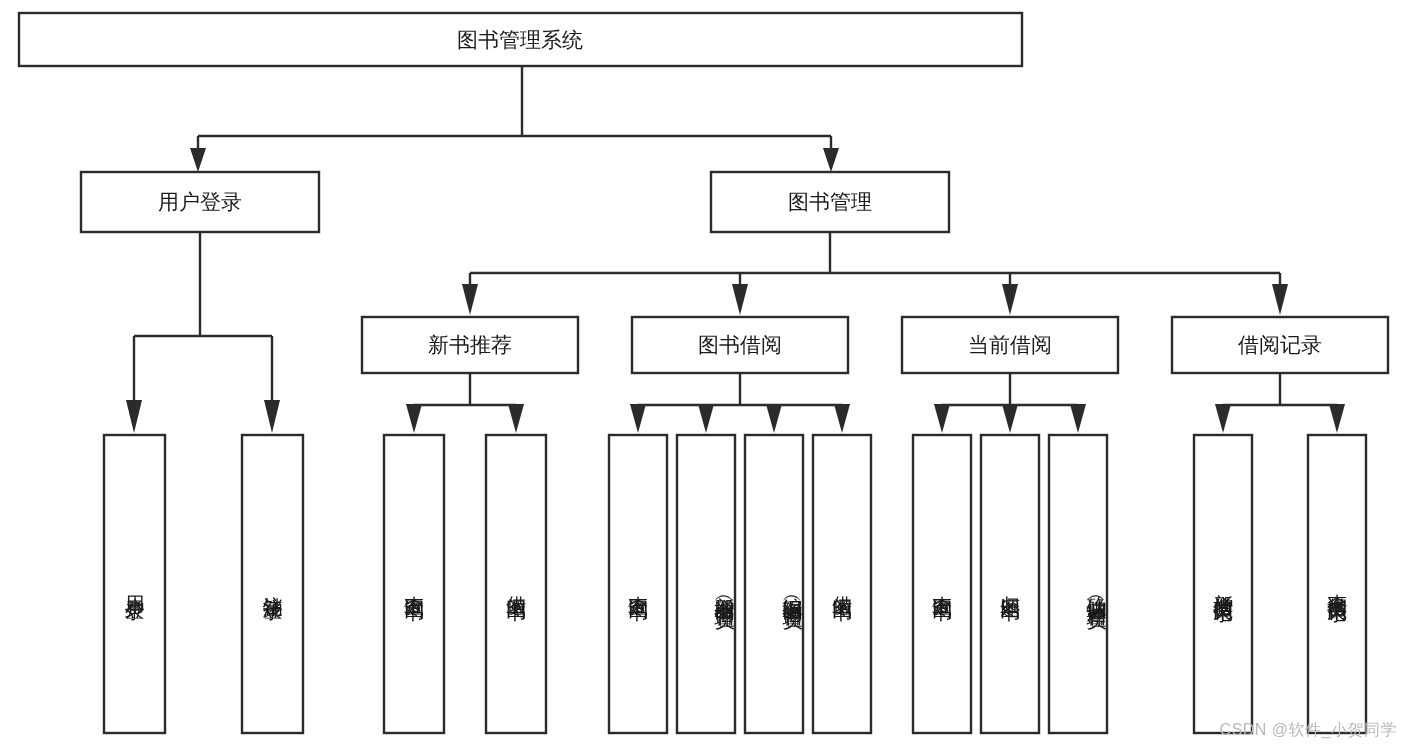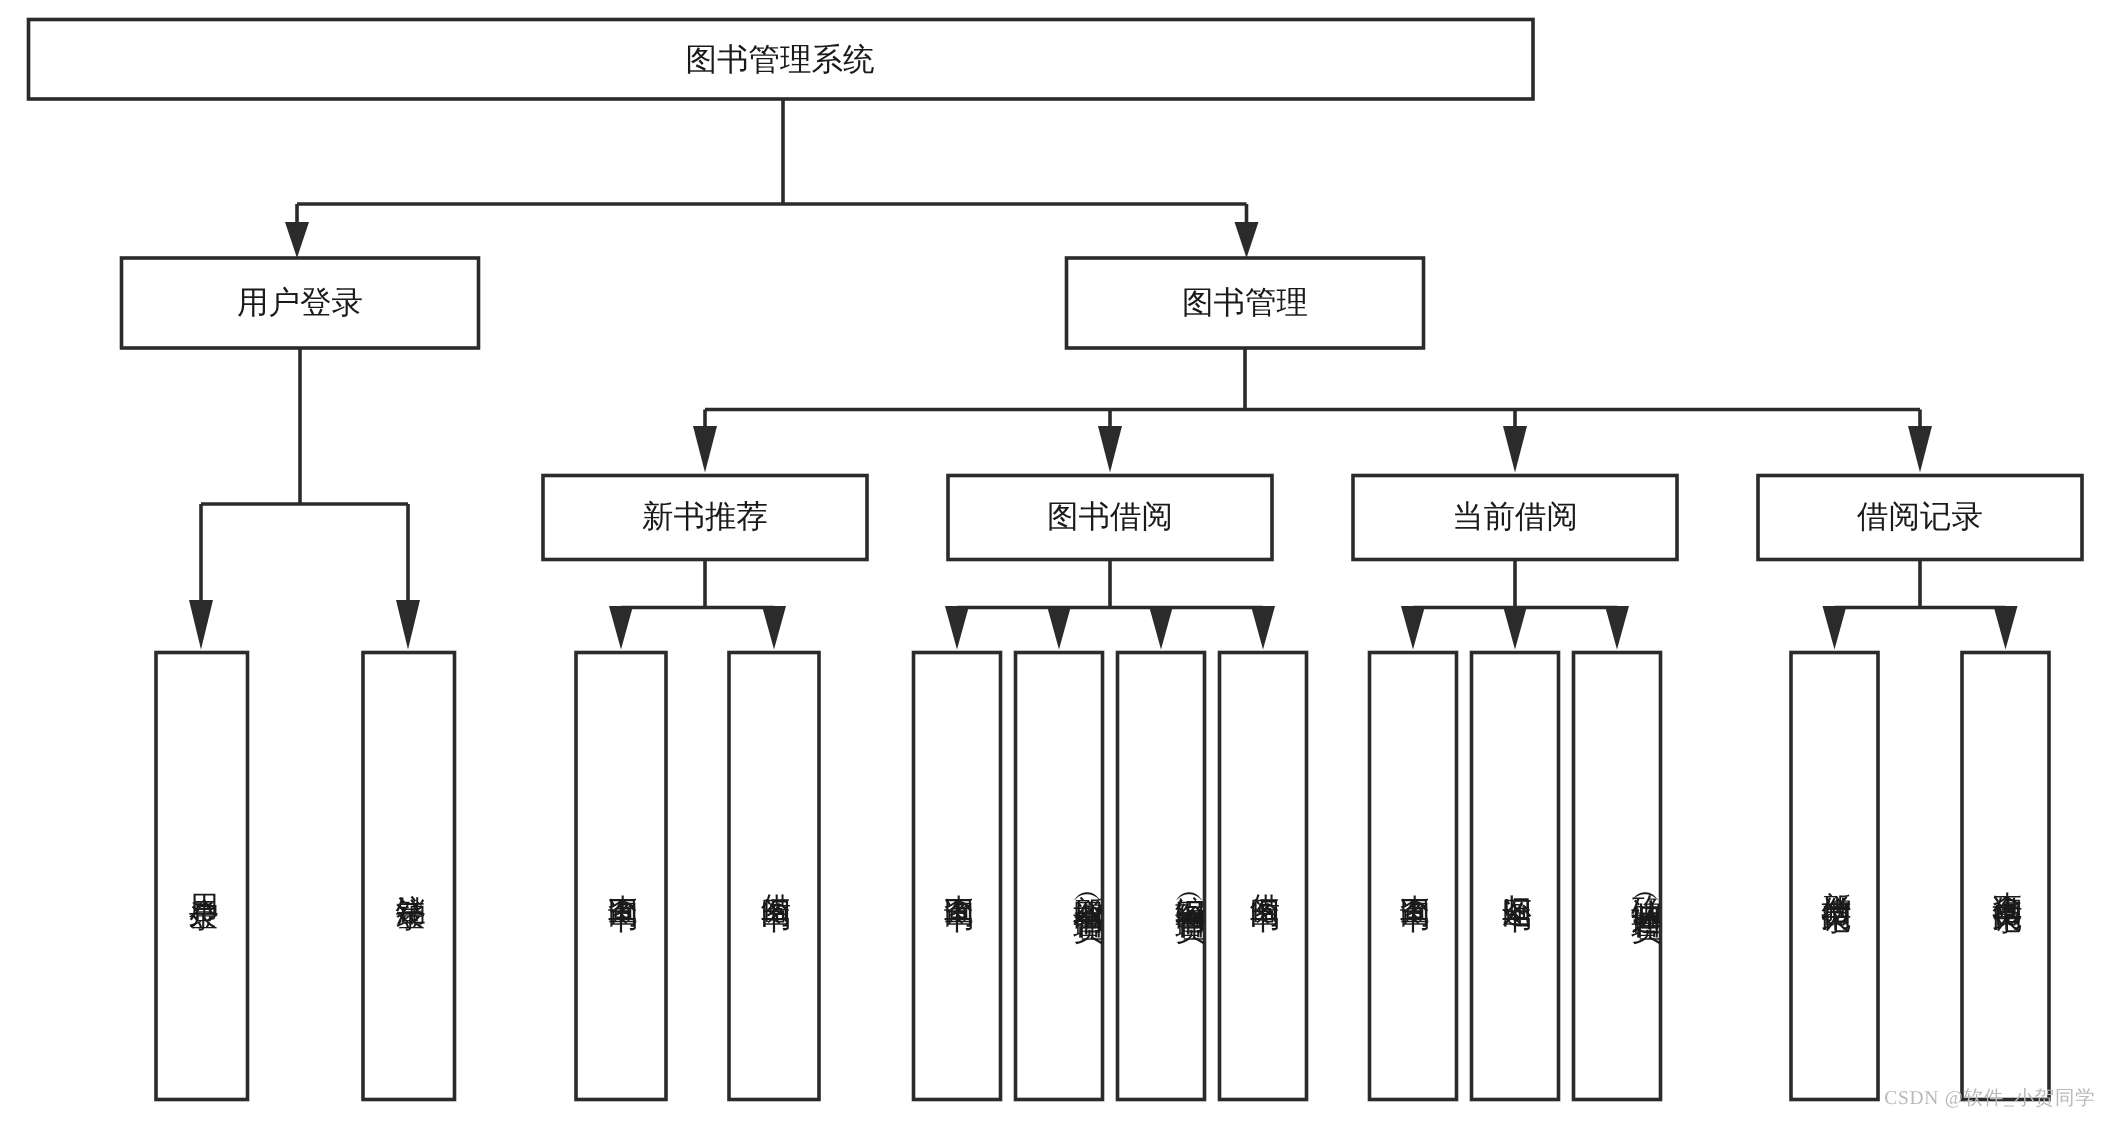--- a/index.html
+++ b/index.html
@@ -68,22 +68,22 @@
     line-height: 1.08;
     color: #1a1a1a;
     letter-spacing: 2px;
     white-space: nowrap;
     pointer-events: none;
   }
   .watermark {
     position: absolute;
     right: 8px;
     bottom: 6px;
-    font-family: Liberation Serif, serif;
-    font-size: 13px;
+    font-family: Liberation Sans, sans-serif;
+    font-size: 16px;
     color: #b9b9b9;
     letter-spacing: 0.5px;
     white-space: nowrap;
   }
 </style>
 </head>
 <body>
 
 <div id="diagram-root">
 

